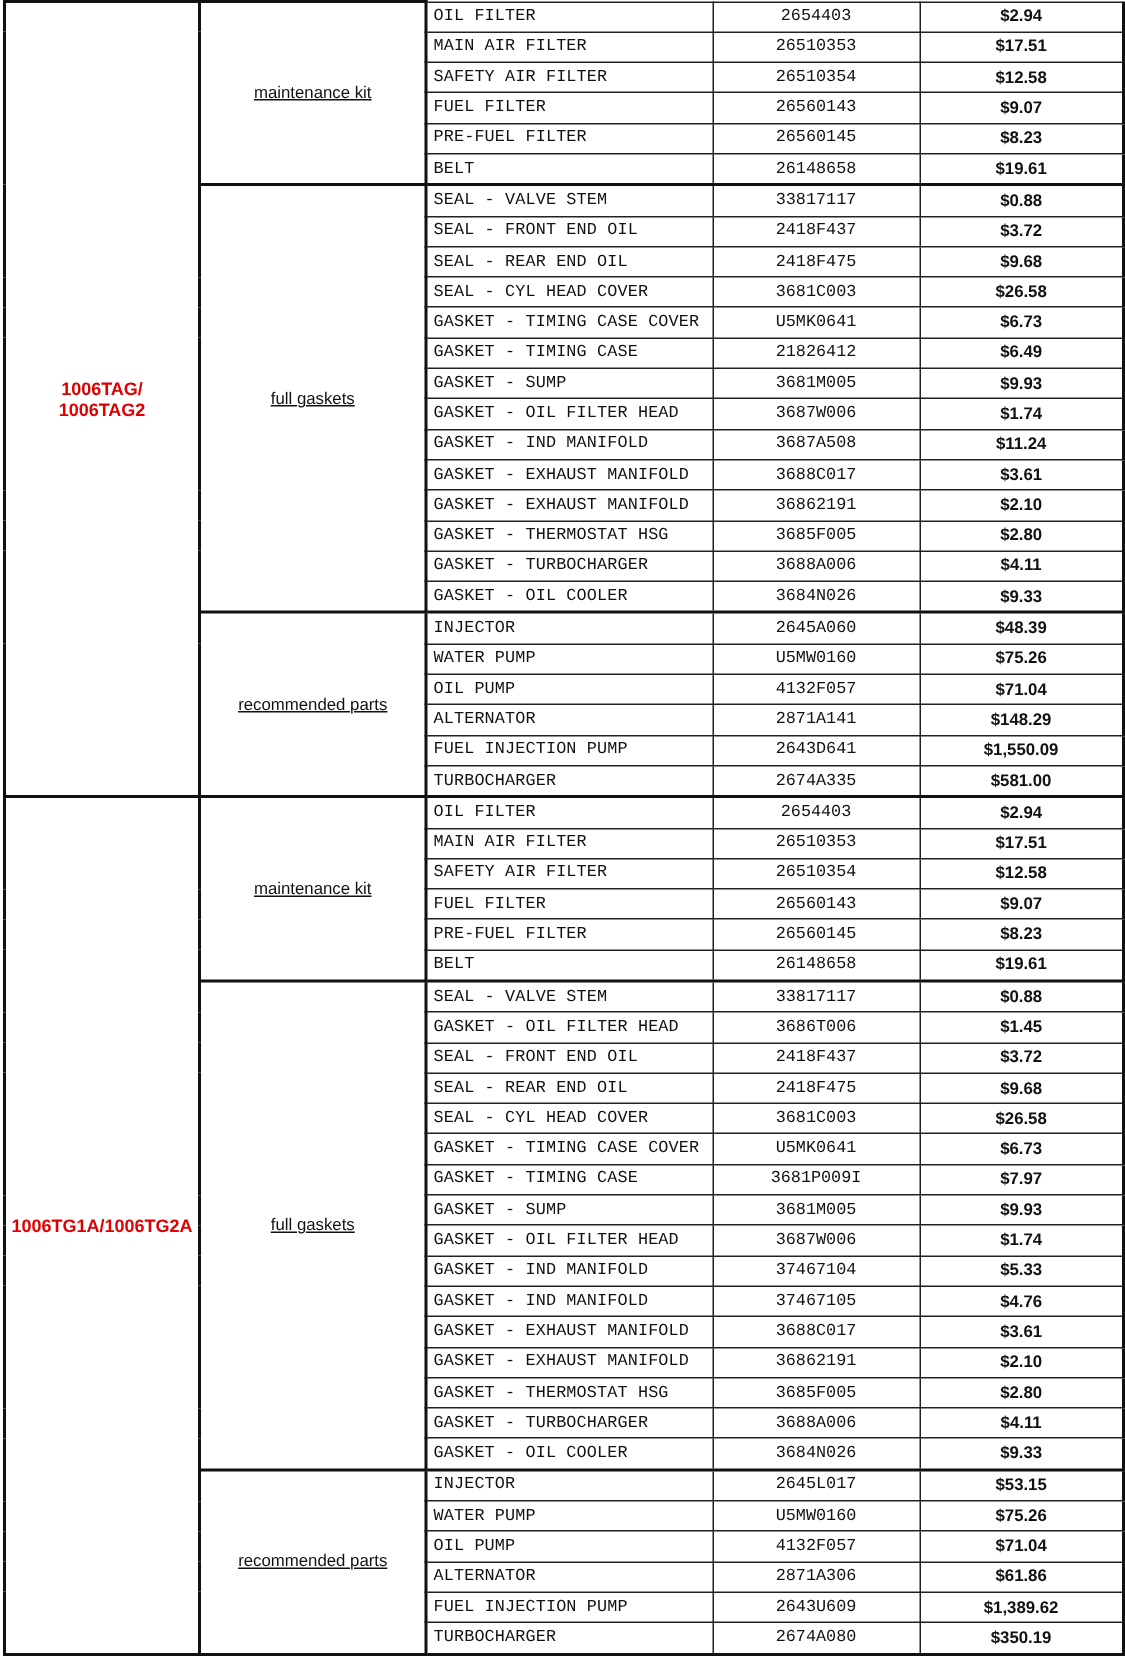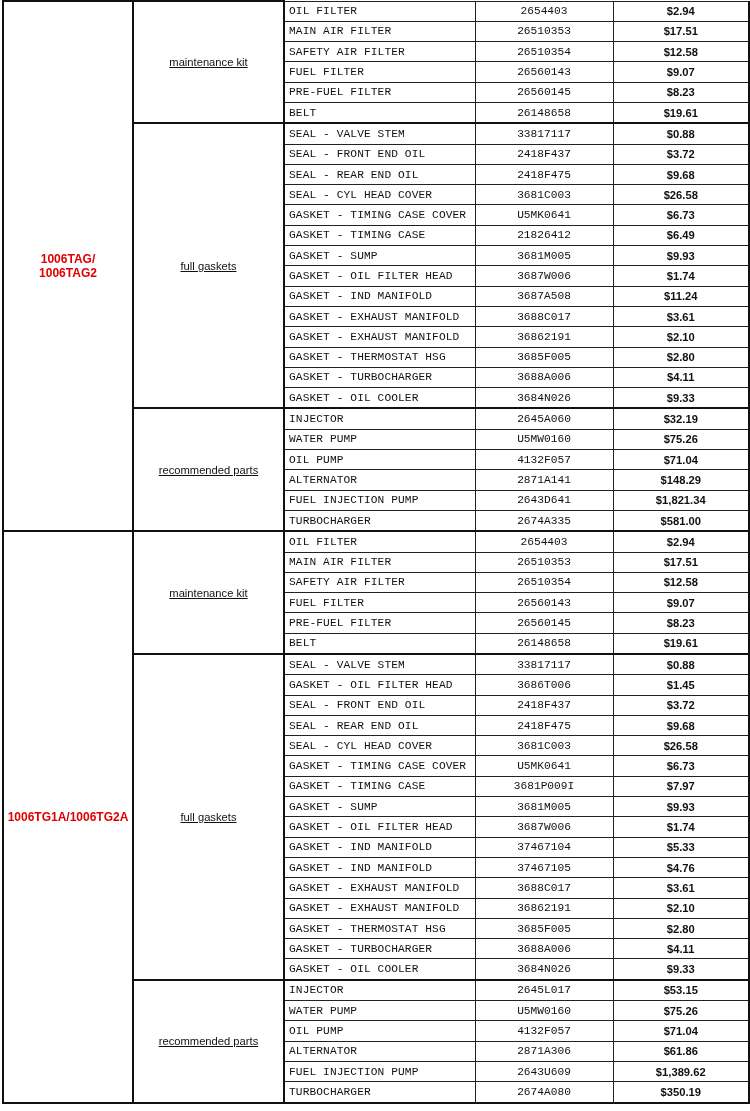--- a/index.html
+++ b/index.html
@@ -159,41 +159,41 @@
       </tr>
       <tr class="group-end">
         <td class="desc">GASKET - OIL COOLER</td>
         <td class="pn">3684N026</td>
         <td class="price last-col">$9.33</td>
       </tr>
       <tr>
         <td class="group" rowspan="6">recommended parts</td>
         <td class="desc">INJECTOR</td>
         <td class="pn">2645A060</td>
-        <td class="price last-col">$32.19</td>
+        <td class="price last-col">$48.39</td>
       </tr>
       <tr>
         <td class="desc">WATER PUMP</td>
         <td class="pn">U5MW0160</td>
         <td class="price last-col">$75.26</td>
       </tr>
       <tr>
         <td class="desc">OIL PUMP</td>
         <td class="pn">4132F057</td>
         <td class="price last-col">$71.04</td>
       </tr>
       <tr>
         <td class="desc">ALTERNATOR</td>
         <td class="pn">2871A141</td>
         <td class="price last-col">$148.29</td>
       </tr>
       <tr>
         <td class="desc">FUEL INJECTION PUMP</td>
         <td class="pn">2643D641</td>
-        <td class="price last-col">$1,821.34</td>
+        <td class="price last-col">$1,550.09</td>
       </tr>
       <tr class="group-end">
         <td class="desc">TURBOCHARGER</td>
         <td class="pn">2674A335</td>
         <td class="price last-col">$581.00</td>
       </tr>
       <tr>
         <td class="model" rowspan="28">
           <div>1006TG1A/1006TG2A</div>
         </td>

